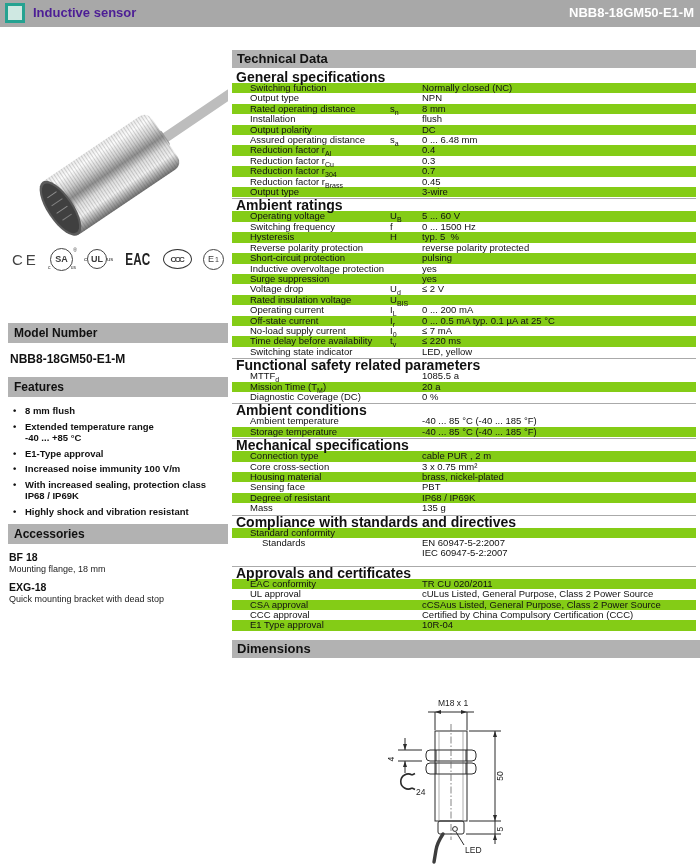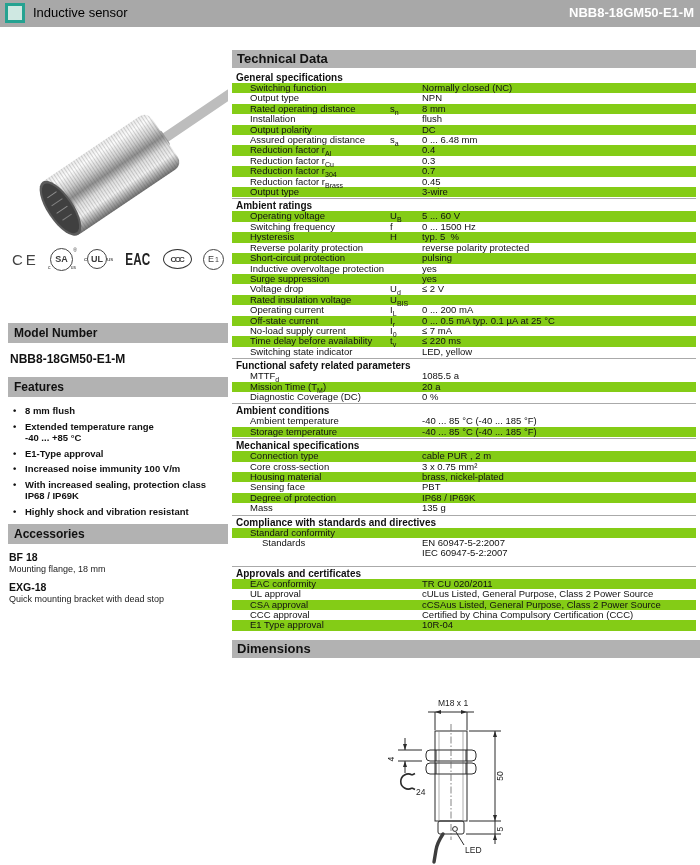--- a/index.html
+++ b/index.html
@@ -2,21 +2,21 @@
 <html><head>
 <meta charset="utf-8">
 <style>
   html,body{margin:0;padding:0;background:#fff;}
   body{width:700px;height:865px;overflow:hidden;position:relative;
        font-family:"Liberation Sans",sans-serif;color:#111;}
   
   .topbar{position:absolute;left:0;top:0;width:700px;height:27px;background:#a8a8a8;}
   .brandmark{position:absolute;left:5px;top:3px;width:14px;height:14px;
              border:3px solid #25a291;background:#cfe8e2;}
-  .topbar-title{position:absolute;left:33px;top:5px;font-size:13px;font-weight:normal;color:#000000;}
+  .topbar-title{position:absolute;left:33px;top:5px;font-size:13px;font-weight:bold;color:#4c1d95;}
   .topbar-model{position:absolute;right:6px;top:5px;font-size:13px;font-weight:bold;color:#fff;}
   
   .leftcol{position:absolute;left:8px;top:42px;width:220px;}
   .photo{width:220px;height:205px;position:relative;overflow:hidden;}
   .certs{height:24px;display:flex;align-items:center;justify-content:space-between;
          padding:0 4px;color:#3a3a3a;}
   .ce{font-size:15px;letter-spacing:3px;font-weight:400;color:#444;}
   .logo-circle{display:inline-flex;align-items:center;justify-content:center;
          border:1.4px solid #444;border-radius:50%;box-sizing:border-box;}
   .csa{position:relative;width:23px;height:23px;font-weight:bold;font-size:9px;}
@@ -40,21 +40,21 @@
                     line-height:11.5px;margin-bottom:4px;white-space:pre-line;}
   .features-list li::before{content:"\2022";position:absolute;left:5px;top:0;}
   .accbar{margin-top:7px;}
   .acc-name{font-size:10.5px;font-weight:bold;margin:7px 0 0 1px;}
   .acc-desc{font-size:9px;margin:1px 0 0 1px;color:#222;}
   
   .rightcol{position:absolute;left:232px;top:50px;width:464px;height:815px;}
   .mainbar{height:18px;line-height:18px;background:#b2b2b2;font-size:13px;font-weight:bold;
            padding-left:5px;}
   .tech-table{margin-top:3px;}
-  .tsection{font-size:10px;font-weight:bold;line-height:11px;padding:1px 0 0 4px;
+  .tsection{font-size:14px;font-weight:bold;line-height:11px;padding:1px 0 0 4px;
             border-top:1px solid #aaa;margin-top:1px;}
   .tsection.first{border-top:none;margin-top:0;}
   .tsection.gap{margin-top:7px;}
   .trow{display:flex;min-height:10.4px;line-height:10.4px;font-size:9.5px;align-items:flex-start;}
   .trow.stripe{background:#84cc16;}
   .tlabel{flex:0 0 140px;padding-left:18px;white-space:nowrap;}
   .tlabel.indent{padding-left:30px;flex-basis:128px;}
   .tsym{flex:0 0 32px;white-space:nowrap;}
   .tval{flex:1;white-space:pre;}
   sub{font-size:7px;line-height:0;}
@@ -321,21 +321,21 @@
         <span class="tlabel">Housing material</span>
         <span class="tsym"></span>
         <span class="tval">brass, nickel-plated</span>
       </div>
       <div class="trow">
         <span class="tlabel">Sensing face</span>
         <span class="tsym"></span>
         <span class="tval">PBT</span>
       </div>
       <div class="trow stripe">
-        <span class="tlabel">Degree of protection</span>
+        <span class="tlabel">Degree of resistant</span>
         <span class="tsym"></span>
         <span class="tval">IP68 / IP69K</span>
       </div>
       <div class="trow">
         <span class="tlabel">Mass</span>
         <span class="tsym"></span>
         <span class="tval">135 g</span>
       </div>
       <div class="tsection">Compliance with standards and directives</div>
       <div class="trow stripe">

